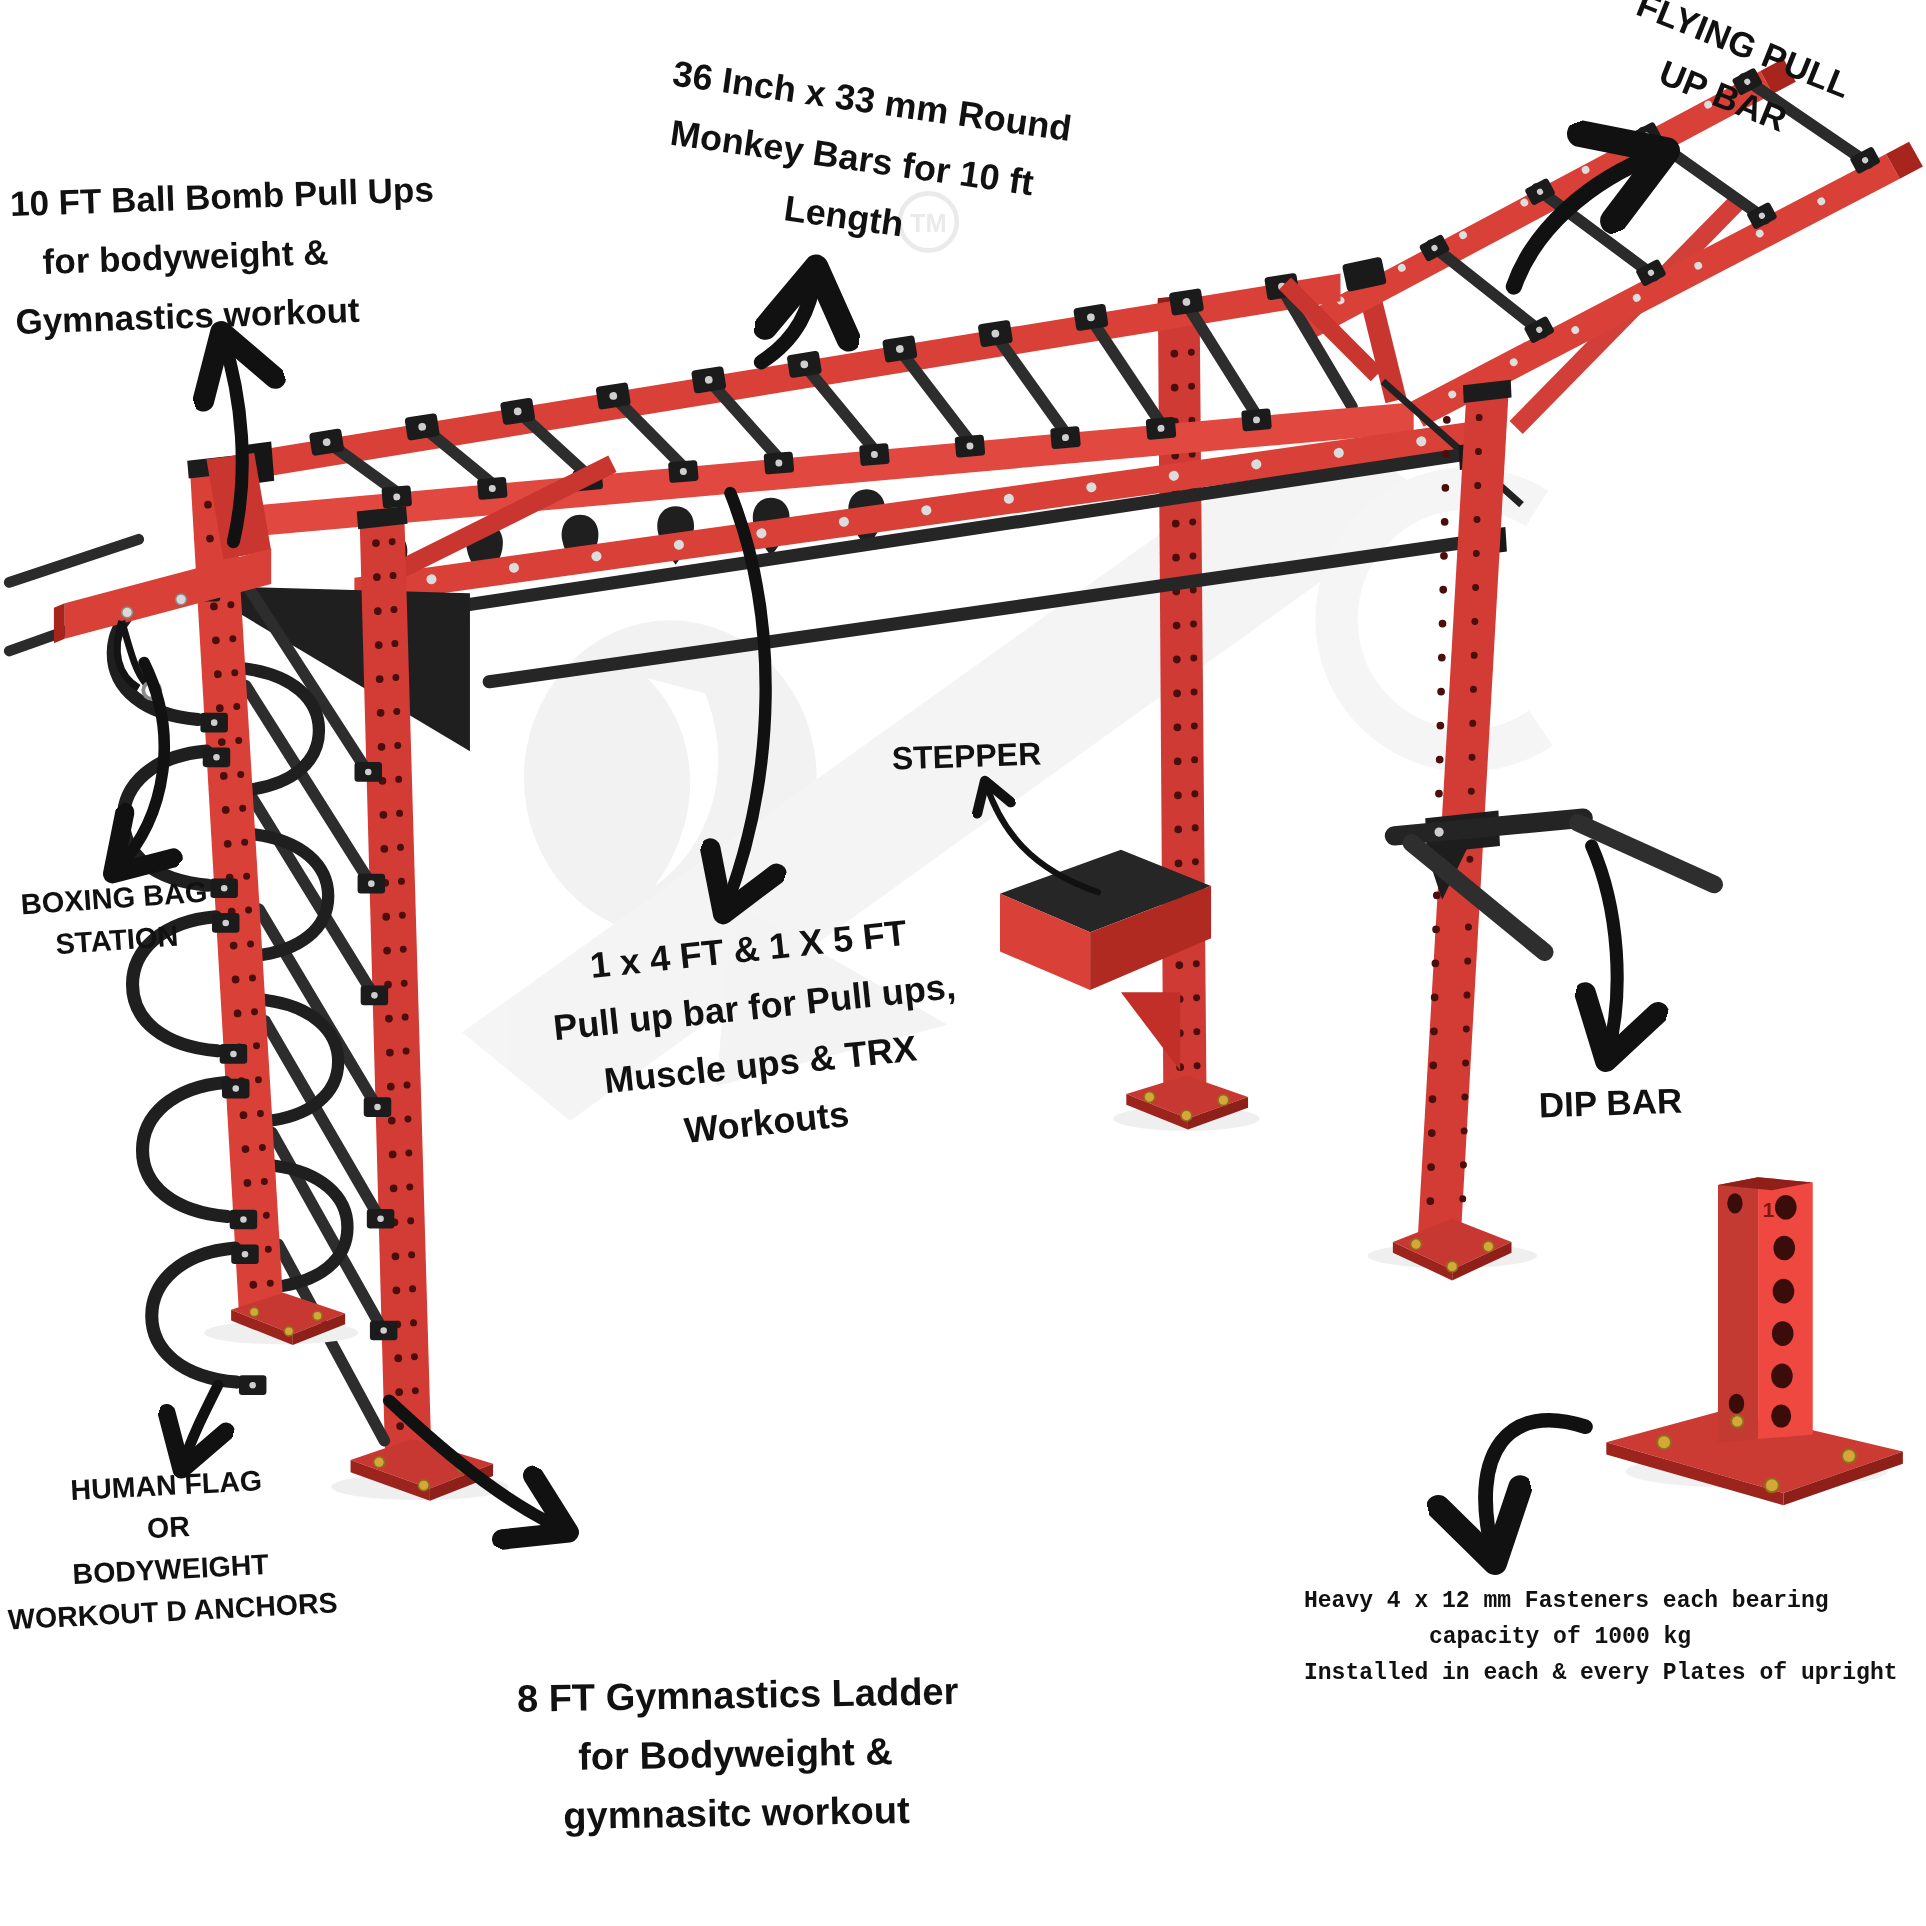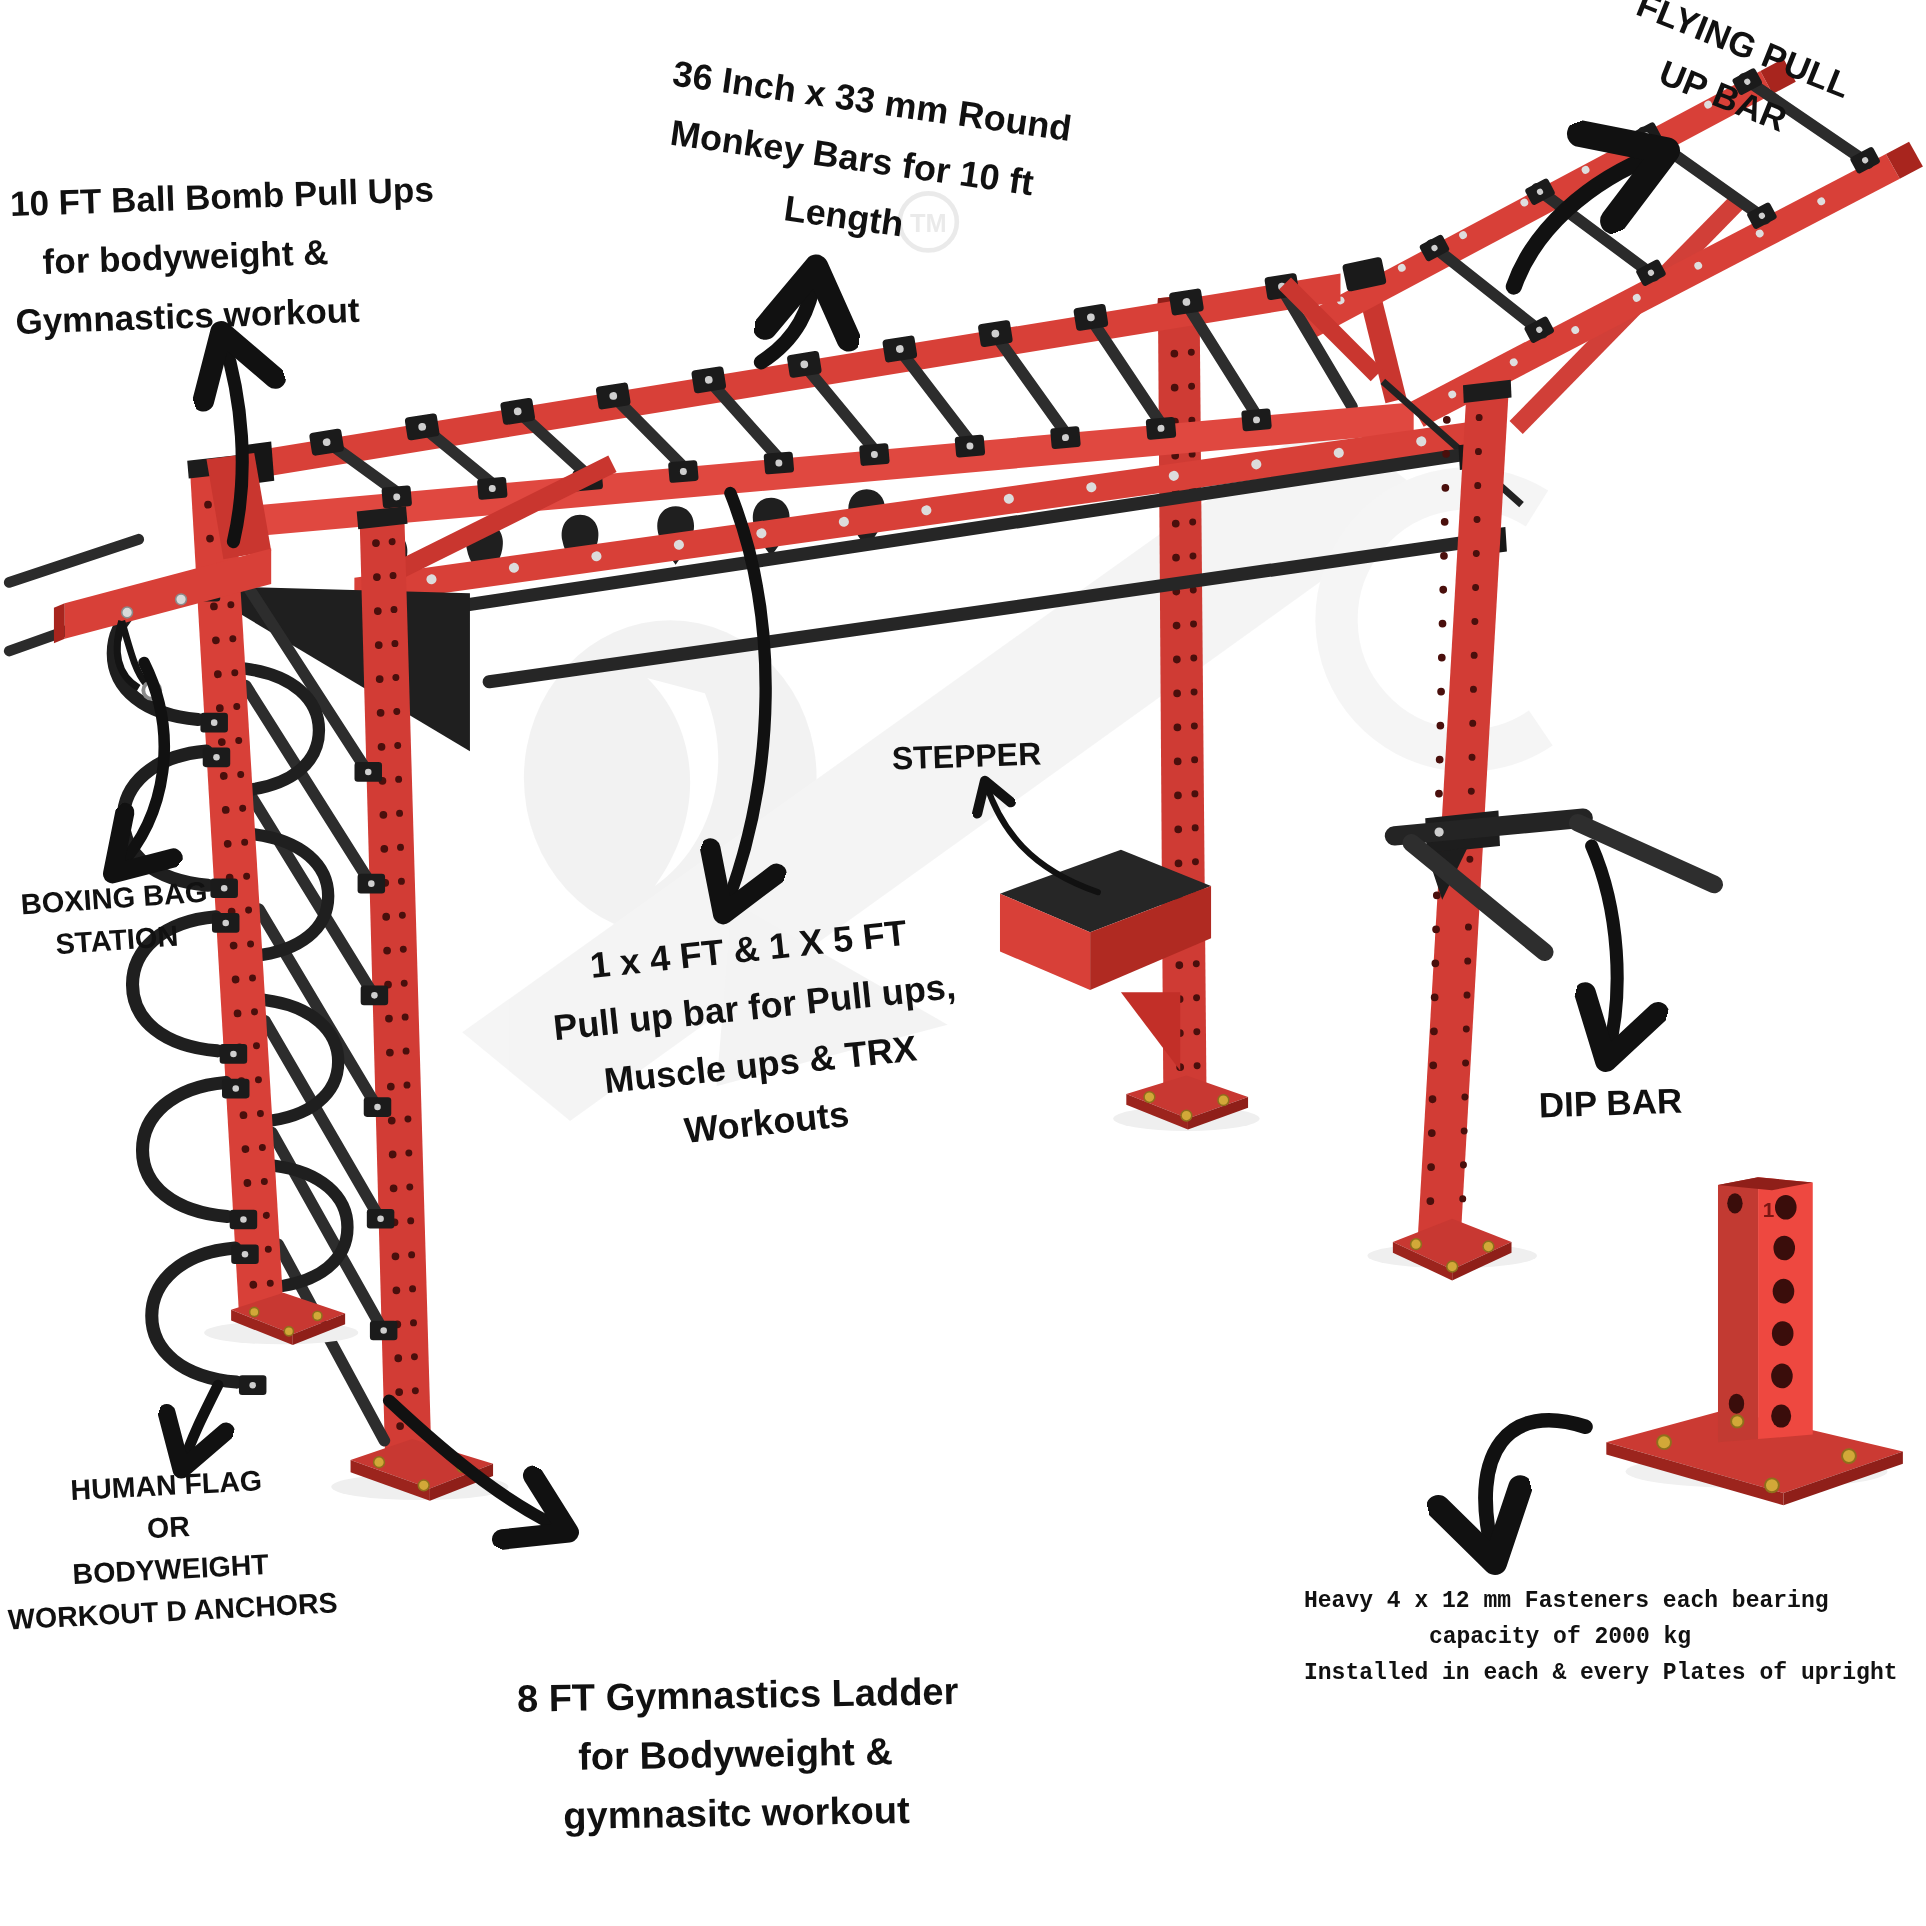--- a/index.html
+++ b/index.html
@@ -376,18 +376,18 @@
 </div>
 
 <div class="label lb-ladder8">
   <div>8 FT Gymnastics Ladder</div>
   <div>for Bodyweight &amp;</div>
   <div>gymnasitc workout</div>
 </div>
 
 <div class="label lb-fast">
   <div>Heavy 4 x 12 mm Fasteners each bearing</div>
-  <div>capacity of 2000 kg</div>
+  <div>capacity of 1000 kg</div>
   <div>Installed in each &amp; every Plates of upright</div>
 </div>
 
 </div>
 
 
 </body></html>

